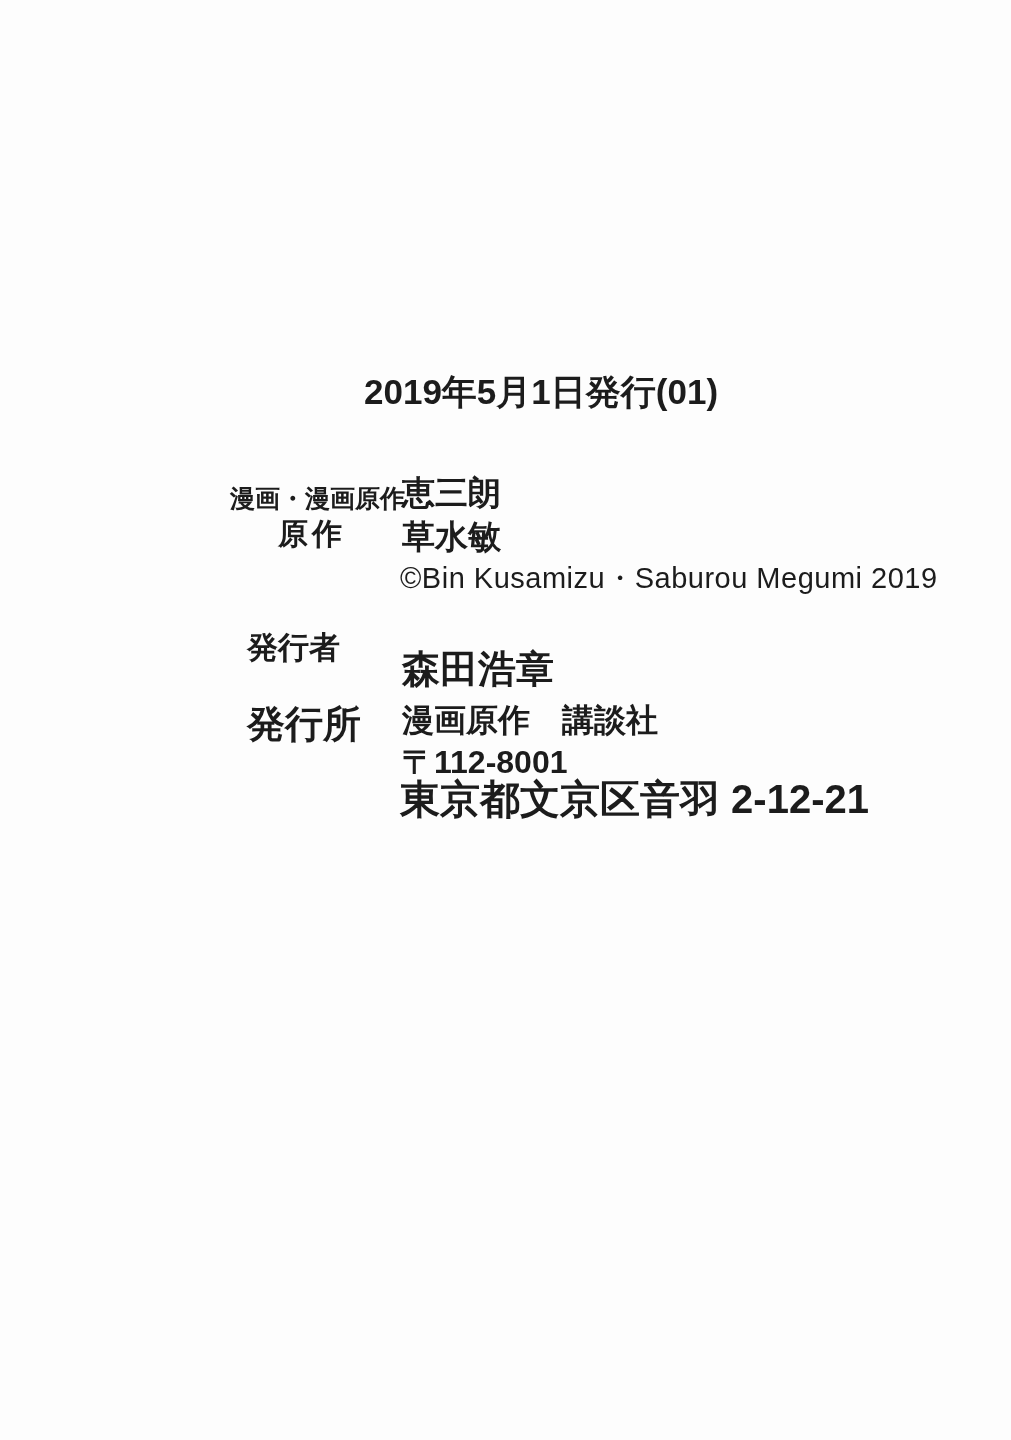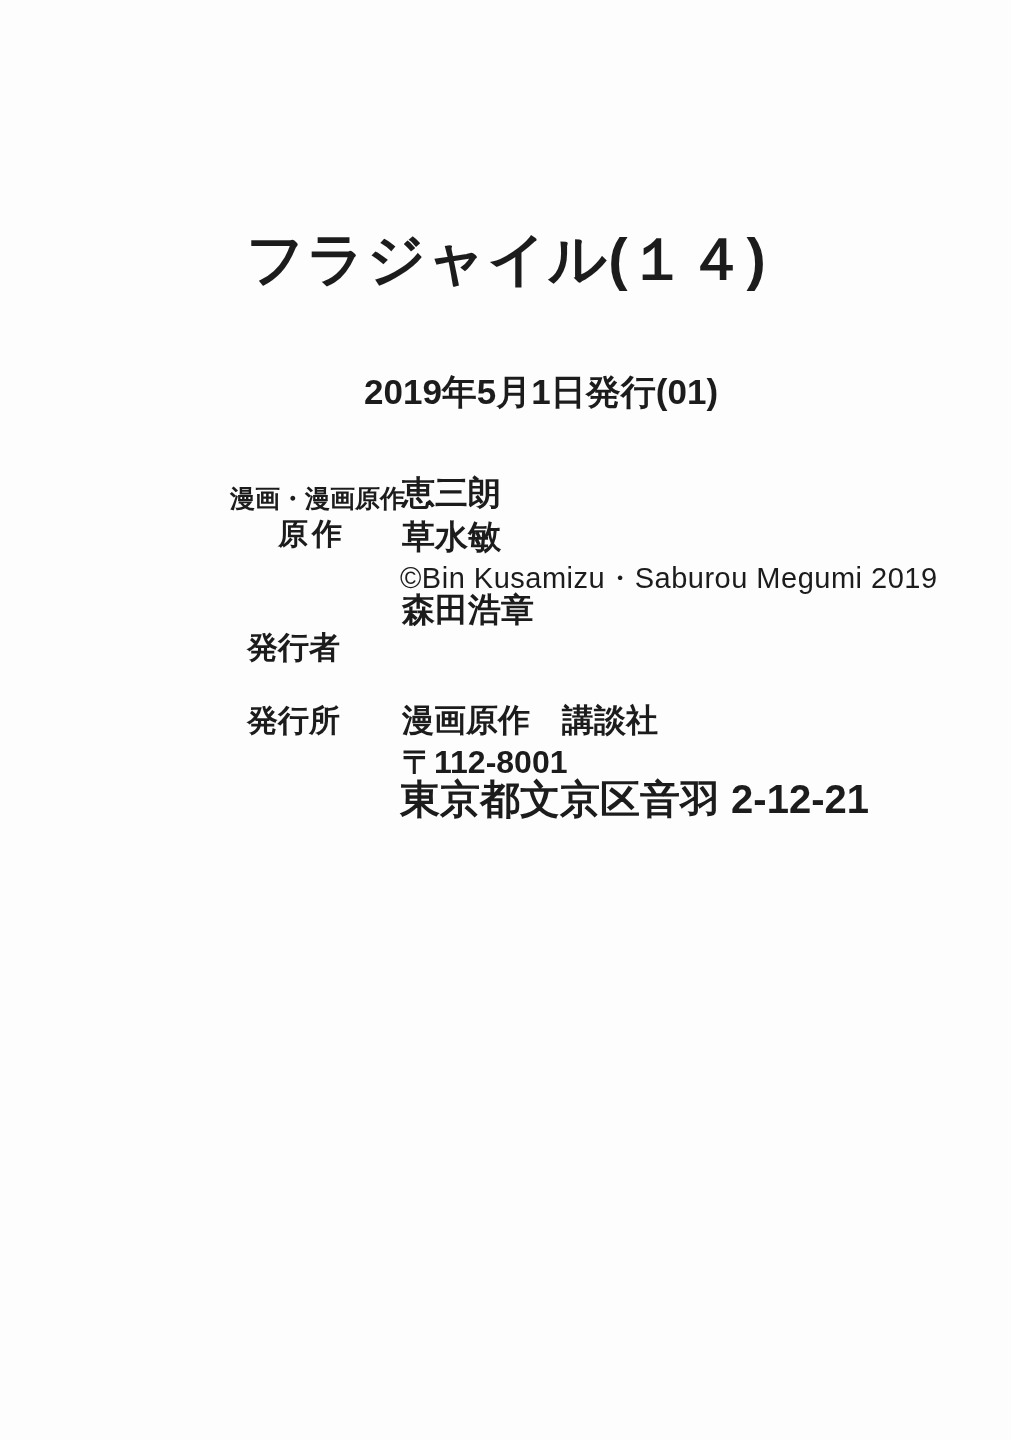--- a/index.html
+++ b/index.html
@@ -19,33 +19,32 @@
   .title            { left: 246px; top: 230px; font-size: 58px; letter-spacing: 1px; }
   .pub-date         { left: 364px; top: 374px; font-size: 35px; }
 
   .manga-label      { left: 230px; top: 486px; font-size: 25px; }
   .manga-value      { left: 402px; top: 476px; font-size: 33px; }
   .orig-label       { left: 258px; top: 519px; font-size: 30px; letter-spacing: 4px; margin-left: 20px; }
   .orig-value       { left: 402px; top: 520px; font-size: 33px; }
   .copyright        { left: 400px; top: 564px; font-size: 29px; font-weight: 500; letter-spacing: 0.5px; text-align: center; }
 
   .person-label     { left: 247px; top: 632px; font-size: 31px; text-align: center; }
-  .person-value     { left: 402px; top: 593px; font-size: 33px; }
+  .person-value     { left: 402px; top: 650px; font-size: 38px; }
 
-  .office-label     { left: 247px; top: 705px; font-size: 31px; }
+  .office-label     { left: 247px; top: 705px; font-size: 38px; }
   .office-name      { left: 402px; top: 704px; font-size: 32px; }
   .office-postal    { left: 402px; top: 746px; font-size: 32px; }
   .office-address   { left: 400px; top: 779px; font-size: 40px; }
 </style>
 </head>
 <body>
 
 <div class="page">
 
-  <div class="abs b title">フラジャイル(１４)</div>
 
   <div class="abs b pub-date">2019年5月1日発行(01)</div>
 
   <div class="abs b manga-label">漫画・漫画原作</div>
   <div class="abs b manga-value">恵三朗</div>
 
   <div class="abs b orig-label">原作</div>
   <div class="abs b orig-value">草水敏</div>
 
   <div class="abs copyright">©Bin Kusamizu・Saburou Megumi 2019</div>

